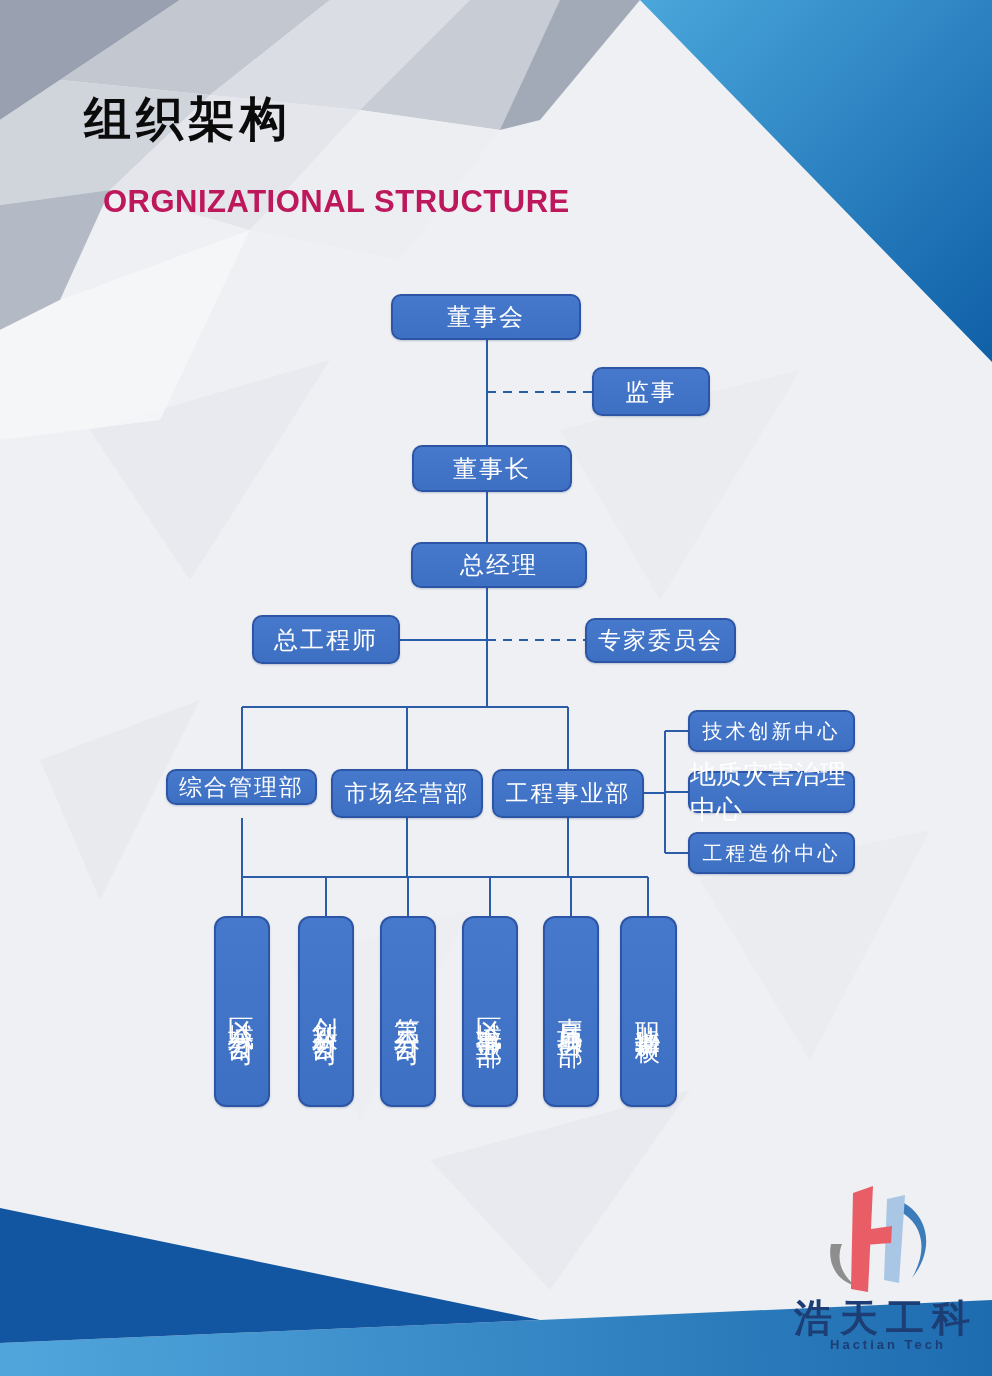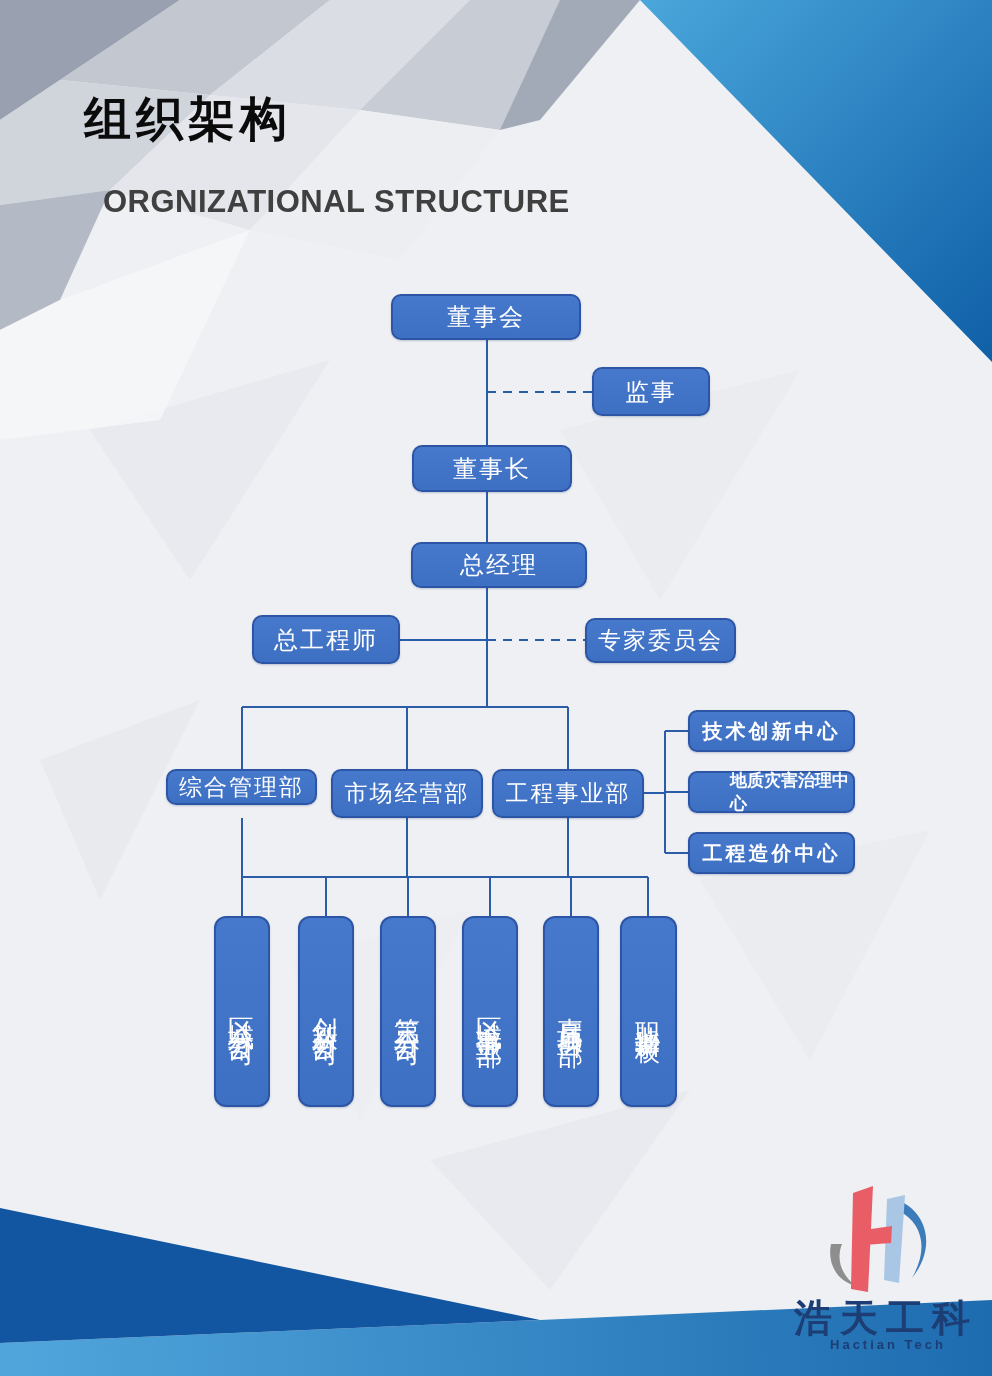--- a/index.html
+++ b/index.html
@@ -10,35 +10,35 @@
     margin:0 auto;
   }
   svg.layer{position:absolute;left:0;top:0;width:992px;height:1376px;}
   .header{position:absolute;left:0;top:0;width:992px;z-index:3;}
   .page-title{
     position:absolute;left:84px;top:95px;
     font-size:47px;font-weight:900;color:#0b0b0c;letter-spacing:5px;line-height:1;
   }
   .page-subtitle{
     position:absolute;left:103px;top:186px;
-    font-size:31px;font-weight:bold;color:#404040;letter-spacing:0.5px;line-height:1;
+    font-size:31px;font-weight:bold;color:#be185d;letter-spacing:0.5px;line-height:1;
   }
   .node{
     position:absolute;z-index:2;
     background:linear-gradient(180deg,#4679cc 0%,#3d6fc2 100%);
     border:2px solid #2c55a5;border-radius:10px;
     color:#ffffff;
     display:flex;align-items:center;justify-content:center;
     box-sizing:border-box;
     box-shadow:0 1px 2px rgba(30,60,120,.25);
   }
   .node.h{font-size:24px;letter-spacing:2px;}
   .node.dept{font-size:23px;letter-spacing:2px;}
-  .node.center{font-size:20px;letter-spacing:3px;border-radius:9px;font-weight:bold;}
-  .node.center.tight{font-size:17px;letter-spacing:0px;padding-left:40px;}
+  .node.center{font-size:20px;letter-spacing:3px;border-radius:9px;}
+  .node.center.tight{font-size:26px;letter-spacing:0px;}
   .node.vert{
     font-size:26px;border-radius:12px;
     writing-mode:vertical-rl;text-orientation:upright;letter-spacing:6px;
   }
   .node.vert.six{letter-spacing:3px;font-size:25px;}
 </style>
 </head>
 <body>
 
 <div class="page">

